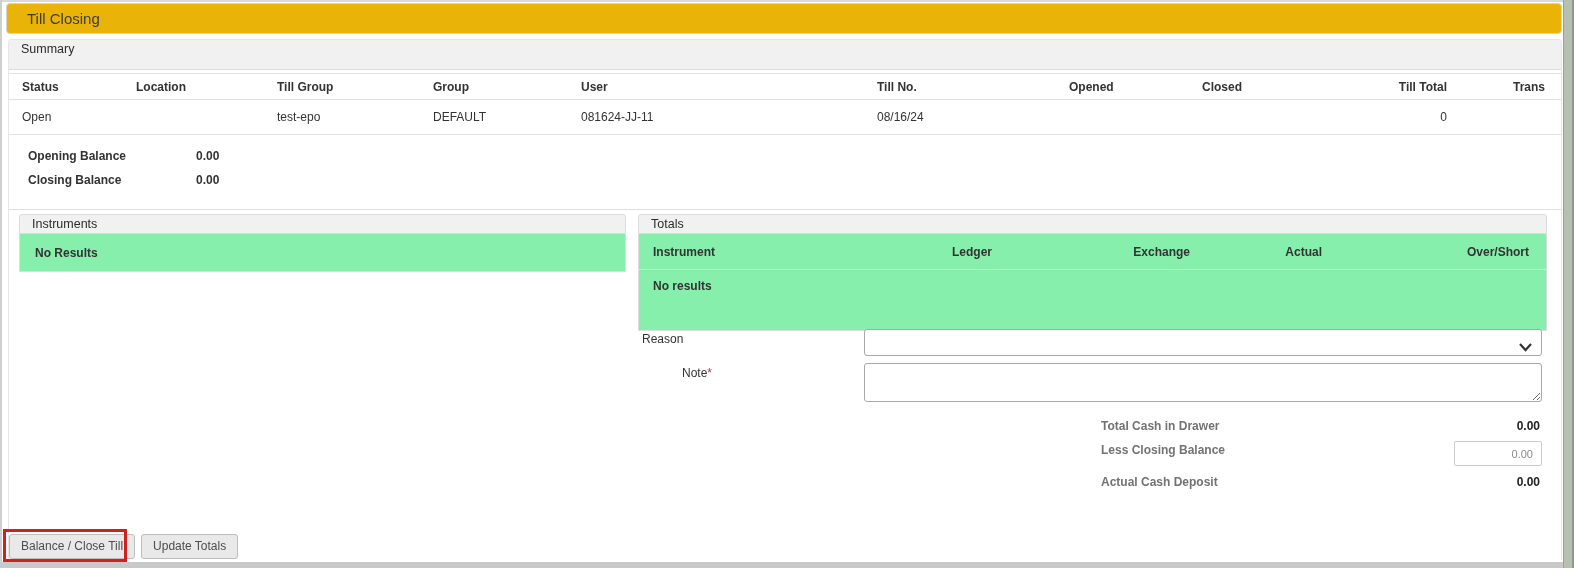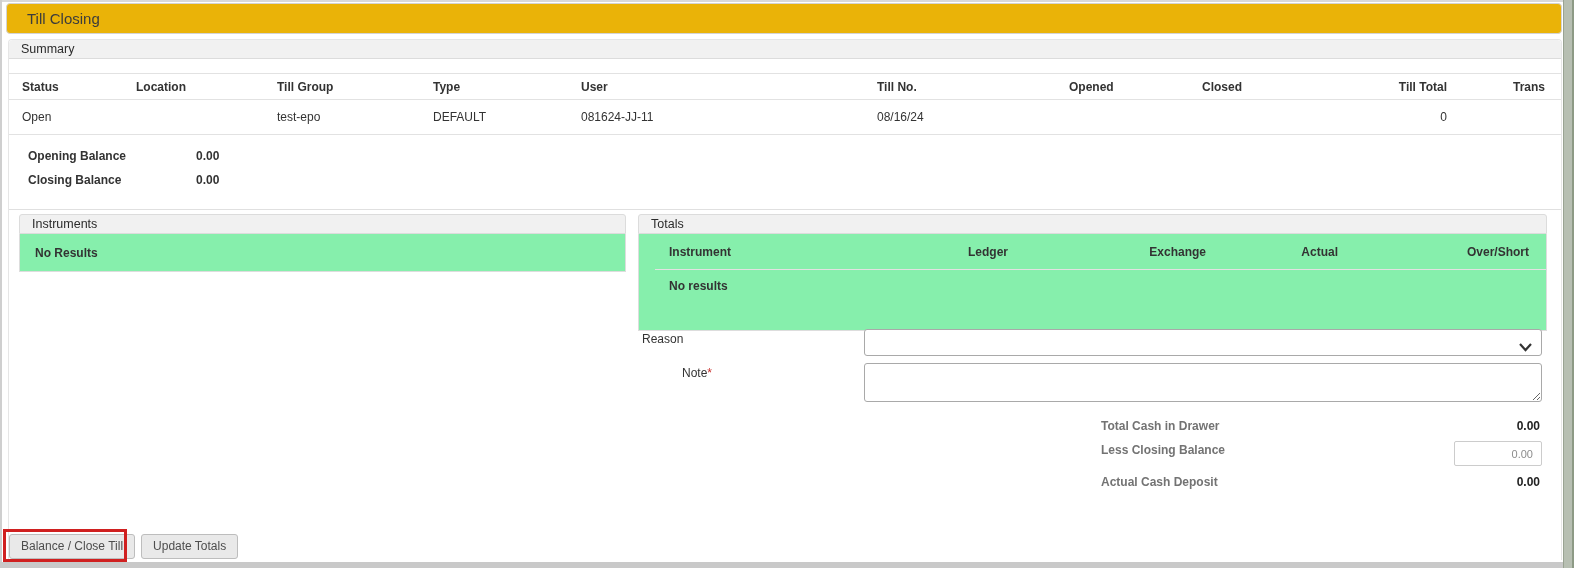--- a/index.html
+++ b/index.html
@@ -15,21 +15,21 @@
                  background:#b7bfb2; border-left:1px solid #99a392; border-right:2px solid #8d9a85; }
 
   
   .title-bar { position:absolute; left:6px; top:3px; width:1556px; height:31px;
                background:#eab308; border:1px solid #d4d4d4; border-radius:4px;
                line-height:29px; padding-left:20px; font-size:15px; color:#3c3c3c; }
 
   
   .main-panel { position:absolute; left:8px; top:39px; width:1554px; height:521px;
                 background:#fff; border:1px solid #e6e6e6; border-bottom:none; border-radius:4px 4px 0 0; }
-  .section-header { height:19px; background:#f1f1f1; border-bottom:1px solid #dcdcdc;
+  .section-header { height:30px; background:#f1f1f1; border-bottom:1px solid #dcdcdc;
                     border-radius:4px 4px 0 0; font-size:12.5px; line-height:19px; padding-left:12px; color:#2b2b2b; }
 
   
   .sum-grid { display:grid; grid-template-columns:114px 141px 156px 148px 296px 192px 133px 130px 115px 1fr;
               padding:0 16px 0 13px; font-size:12px; align-items:center; }
   .sum-head { position:absolute; left:0; top:33px; width:100%; height:27px;
               border-top:1px solid #e2e2e2; border-bottom:1px solid #e2e2e2; font-weight:bold; }
   .sum-row  { position:absolute; left:0; top:60px; width:100%; height:35px; border-bottom:1px solid #e2e2e2; }
   .ta-r { text-align:right; }
 
@@ -40,21 +40,21 @@
 
   .separator { position:absolute; left:0; top:169px; width:100%; height:1px; background:#e0e0e0; }
 
   
   .sub-panel { position:absolute; top:174px; background:#fff; }
   .sub-panel .section-header { border:1px solid #dcdcdc; border-radius:3px 3px 0 0; height:20px; line-height:19px; }
   .sub-body { border:1px solid #dddddd; border-top:none; background:#86efac; }
   .instruments { left:10px; width:607px; }
   .instruments .sub-body { height:38px; font-size:12px; font-weight:bold; padding:12px 15px; }
   .totals { left:629px; width:909px; }
-  .totals .sub-body { height:97px;padding-left:16px; }
+  .totals .sub-body { height:97px; }
   .tot-grid { display:grid; grid-template-columns:200px 139px 198px 132px 1fr;
               padding:0 17px 0 14px; font-size:12px; font-weight:bold; align-items:center; }
   .tot-head { height:36px; border-bottom:1px solid #e2e2e2; }
   .tot-head > div:not(:first-child) { text-align:right; }
   .tot-empty { padding:9px 14px; font-size:12px; font-weight:bold; }
 
   
   .form-label { position:absolute; font-size:12px; color:#333; }
   .req { color:#c9302c; }
   .reason-select { position:absolute; left:855px; top:289px; width:678px; height:27px;
@@ -93,21 +93,21 @@
 
   <div class="main-panel">
     <div class="section-header">
       <span>Summary</span>
     </div>
 
     <div class="sum-grid sum-head">
       <div>Status</div>
       <div>Location</div>
       <div>Till Group</div>
-      <div>Type</div>
+      <div>Group</div>
       <div>User</div>
       <div>Till No.</div>
       <div>Opened</div>
       <div>Closed</div>
       <div class="ta-r">Till Total</div>
       <div class="ta-r">Trans</div>
     </div>
 
     <div class="sum-grid sum-row">
       <div>Open</div>

